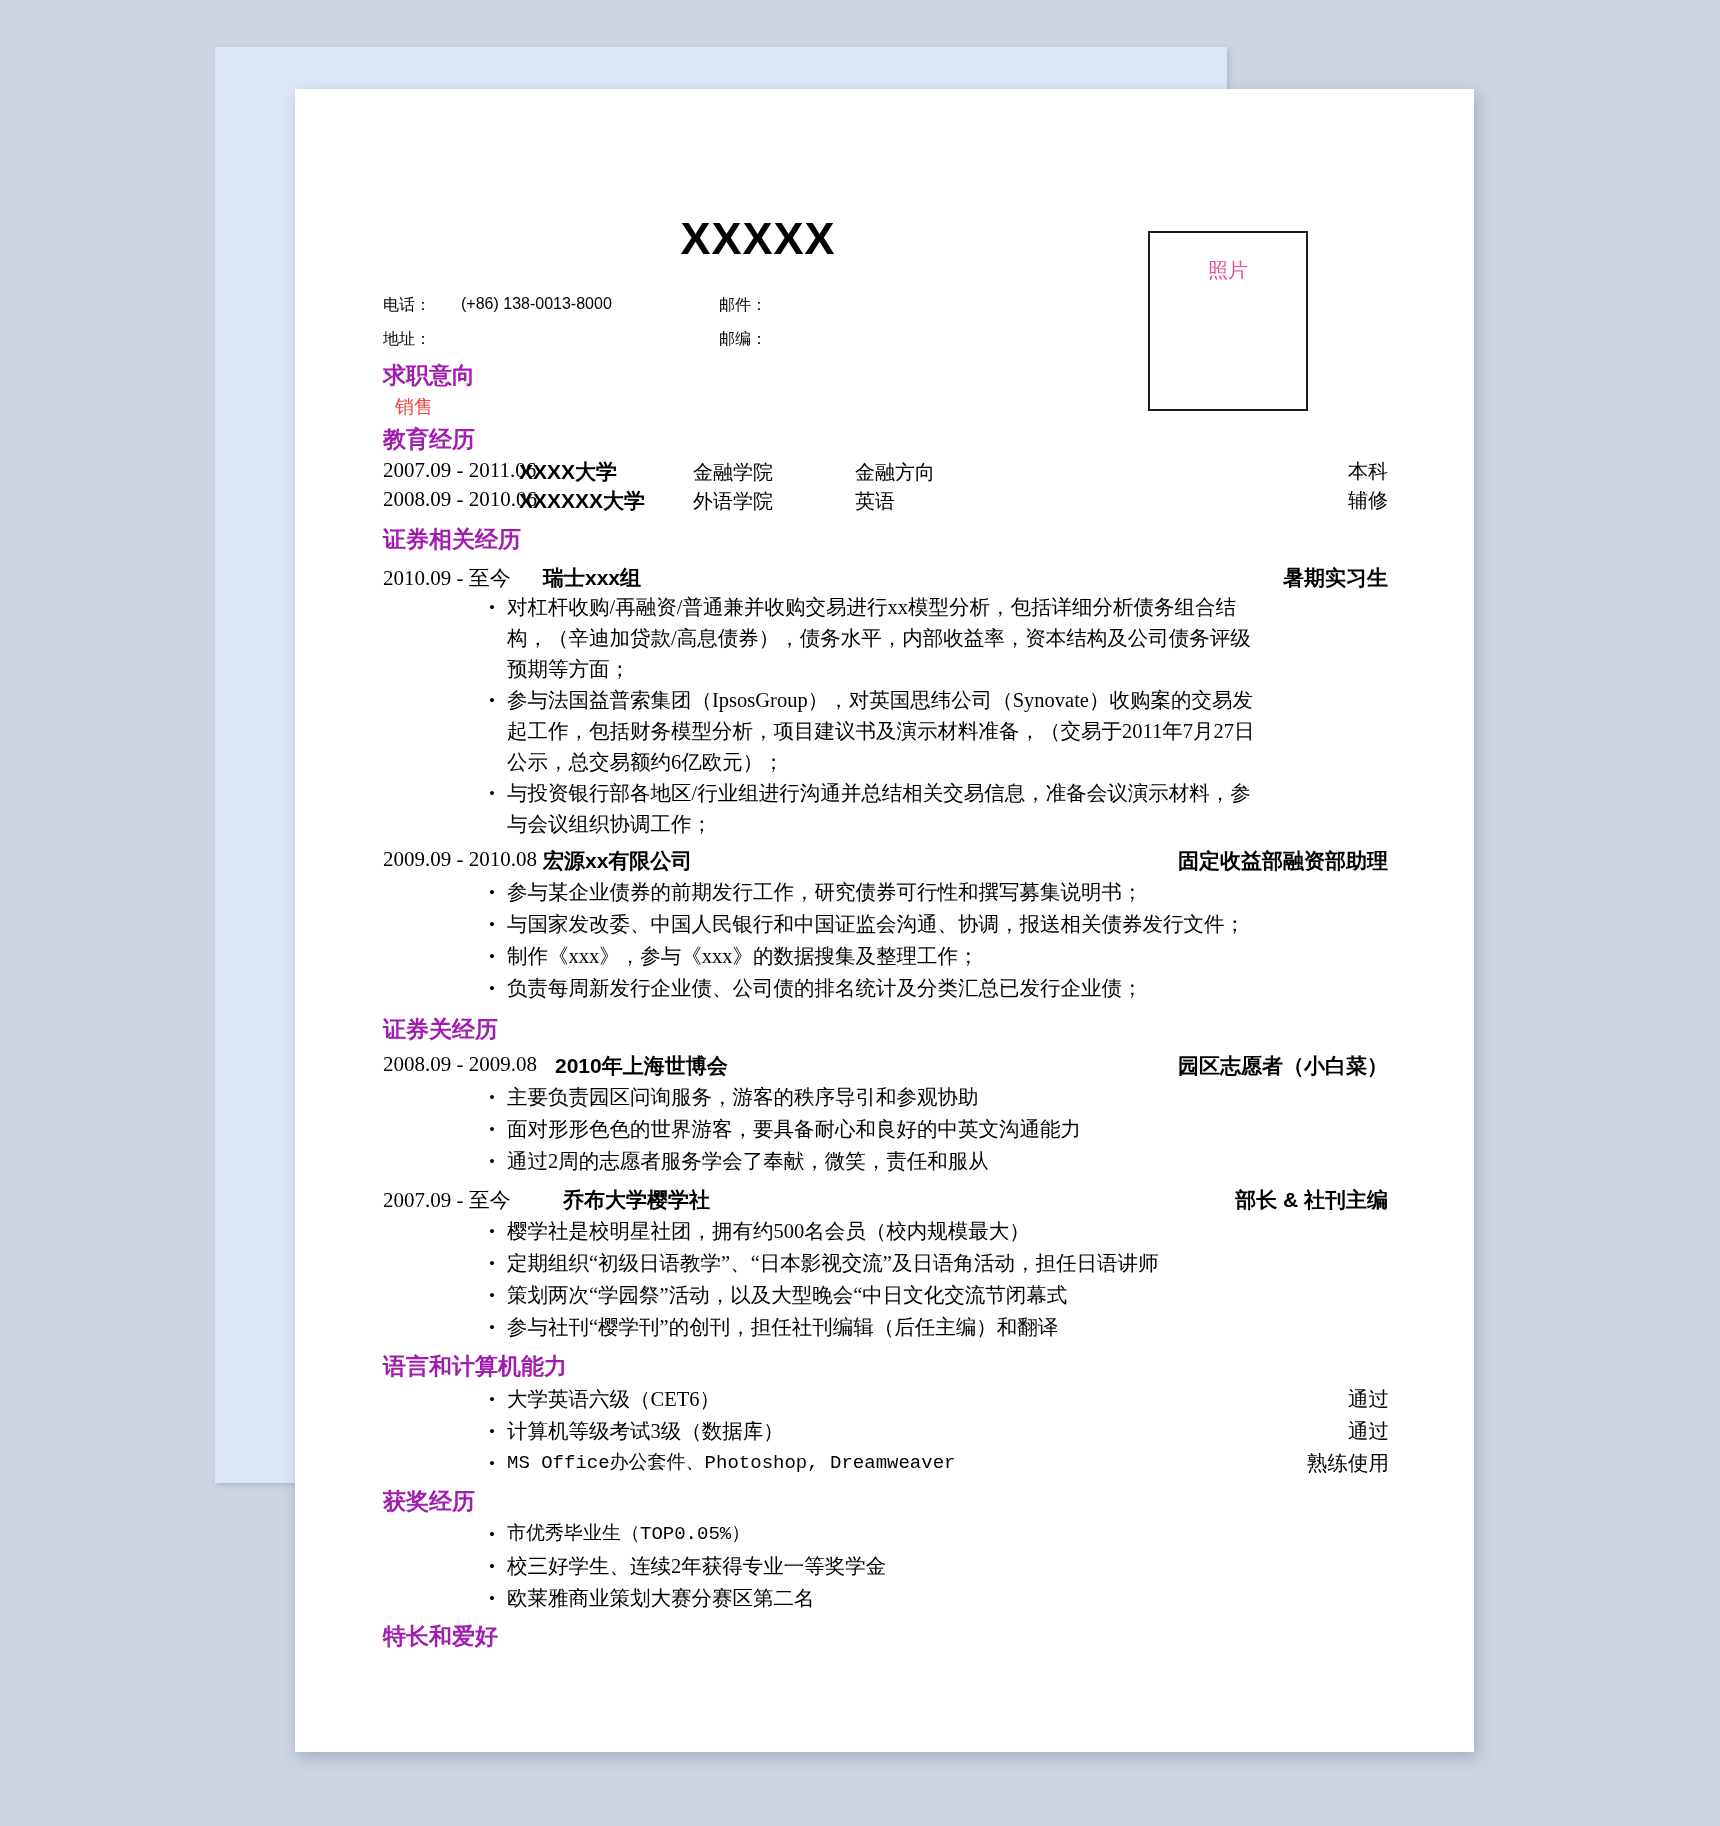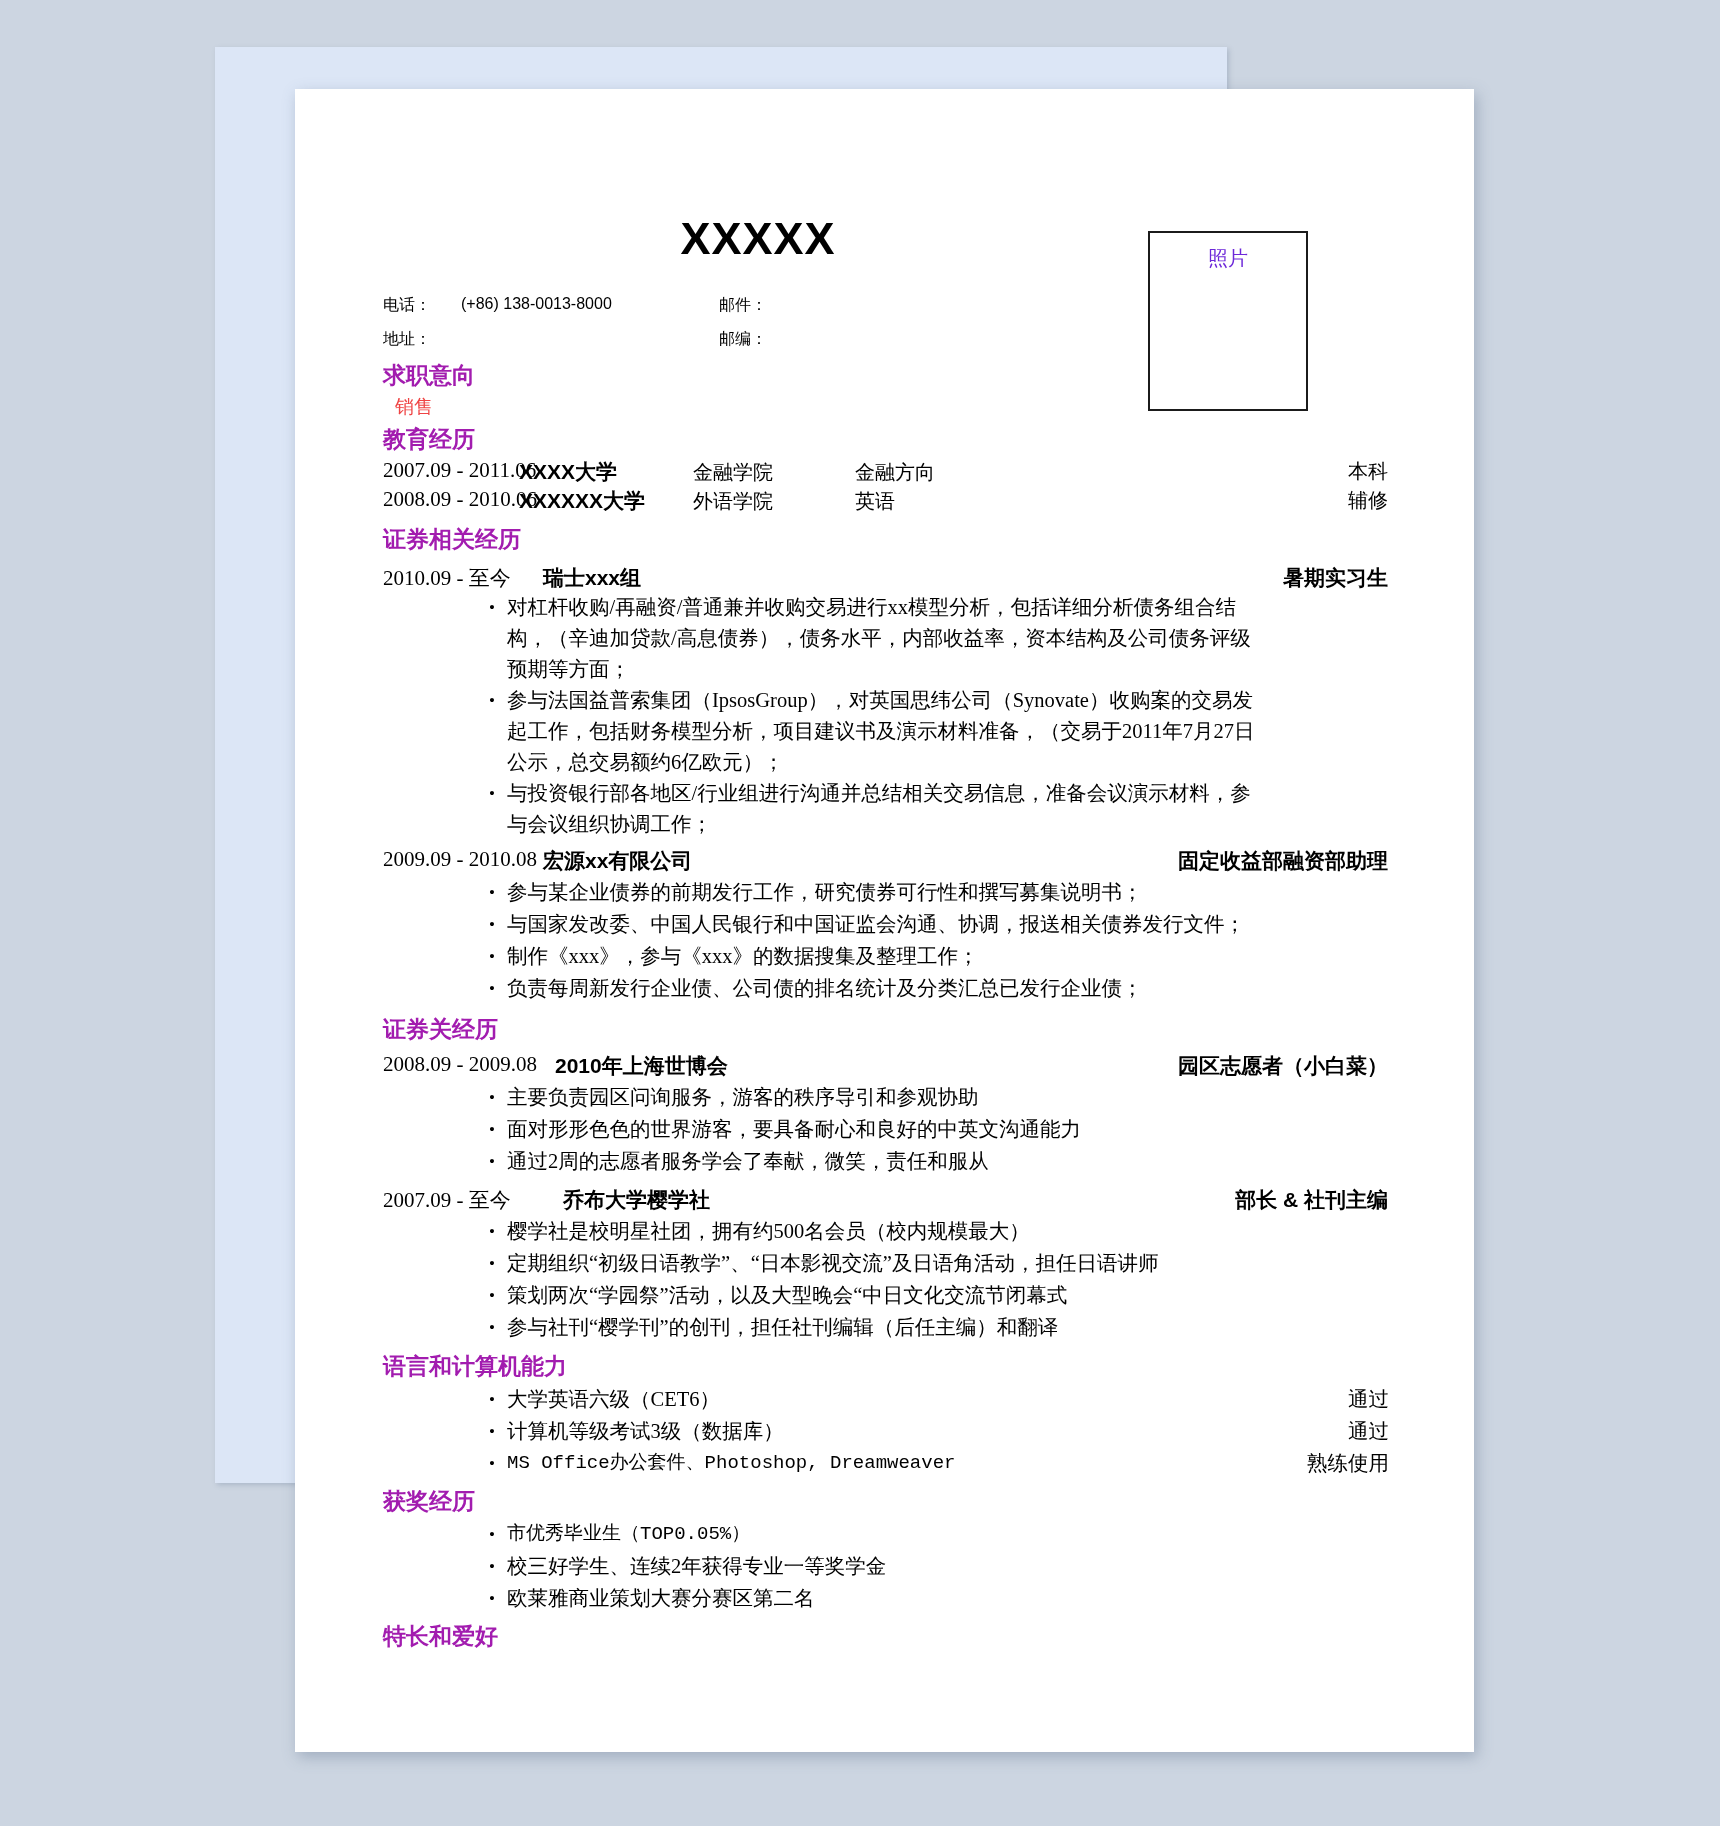--- a/index.html
+++ b/index.html
@@ -41,22 +41,22 @@
     font-weight: 700; font-size: 45px; letter-spacing: 1px;
     color: #000;
   }
   .photo-box {
     position: absolute; left: 765px; top: 142px;
     width: 160px; height: 180px;
     border: 2px solid #1b1b1b;
     background: #fff;
   }
   .photo-label {
-    display: block; text-align: center; margin-top: 12px;
-    font-size: 20px; color: #6d28d9;
+    display: block; text-align: center; margin-top: 24px;
+    font-size: 20px; color: #ec4899;
     font-family: "Liberation Serif", "DejaVu Serif", serif;
   }
 
   .contact-row { position: absolute; left: 0; width: 100%; height: 30px; }
   .contact-row .lbl, .contact-row .val {
     position: absolute; font-size: 16px; color: #000;
     font-family: "Liberation Sans", "DejaVu Sans", sans-serif;
     white-space: nowrap;
   }
   .c-phone-lbl { left: 0; }

